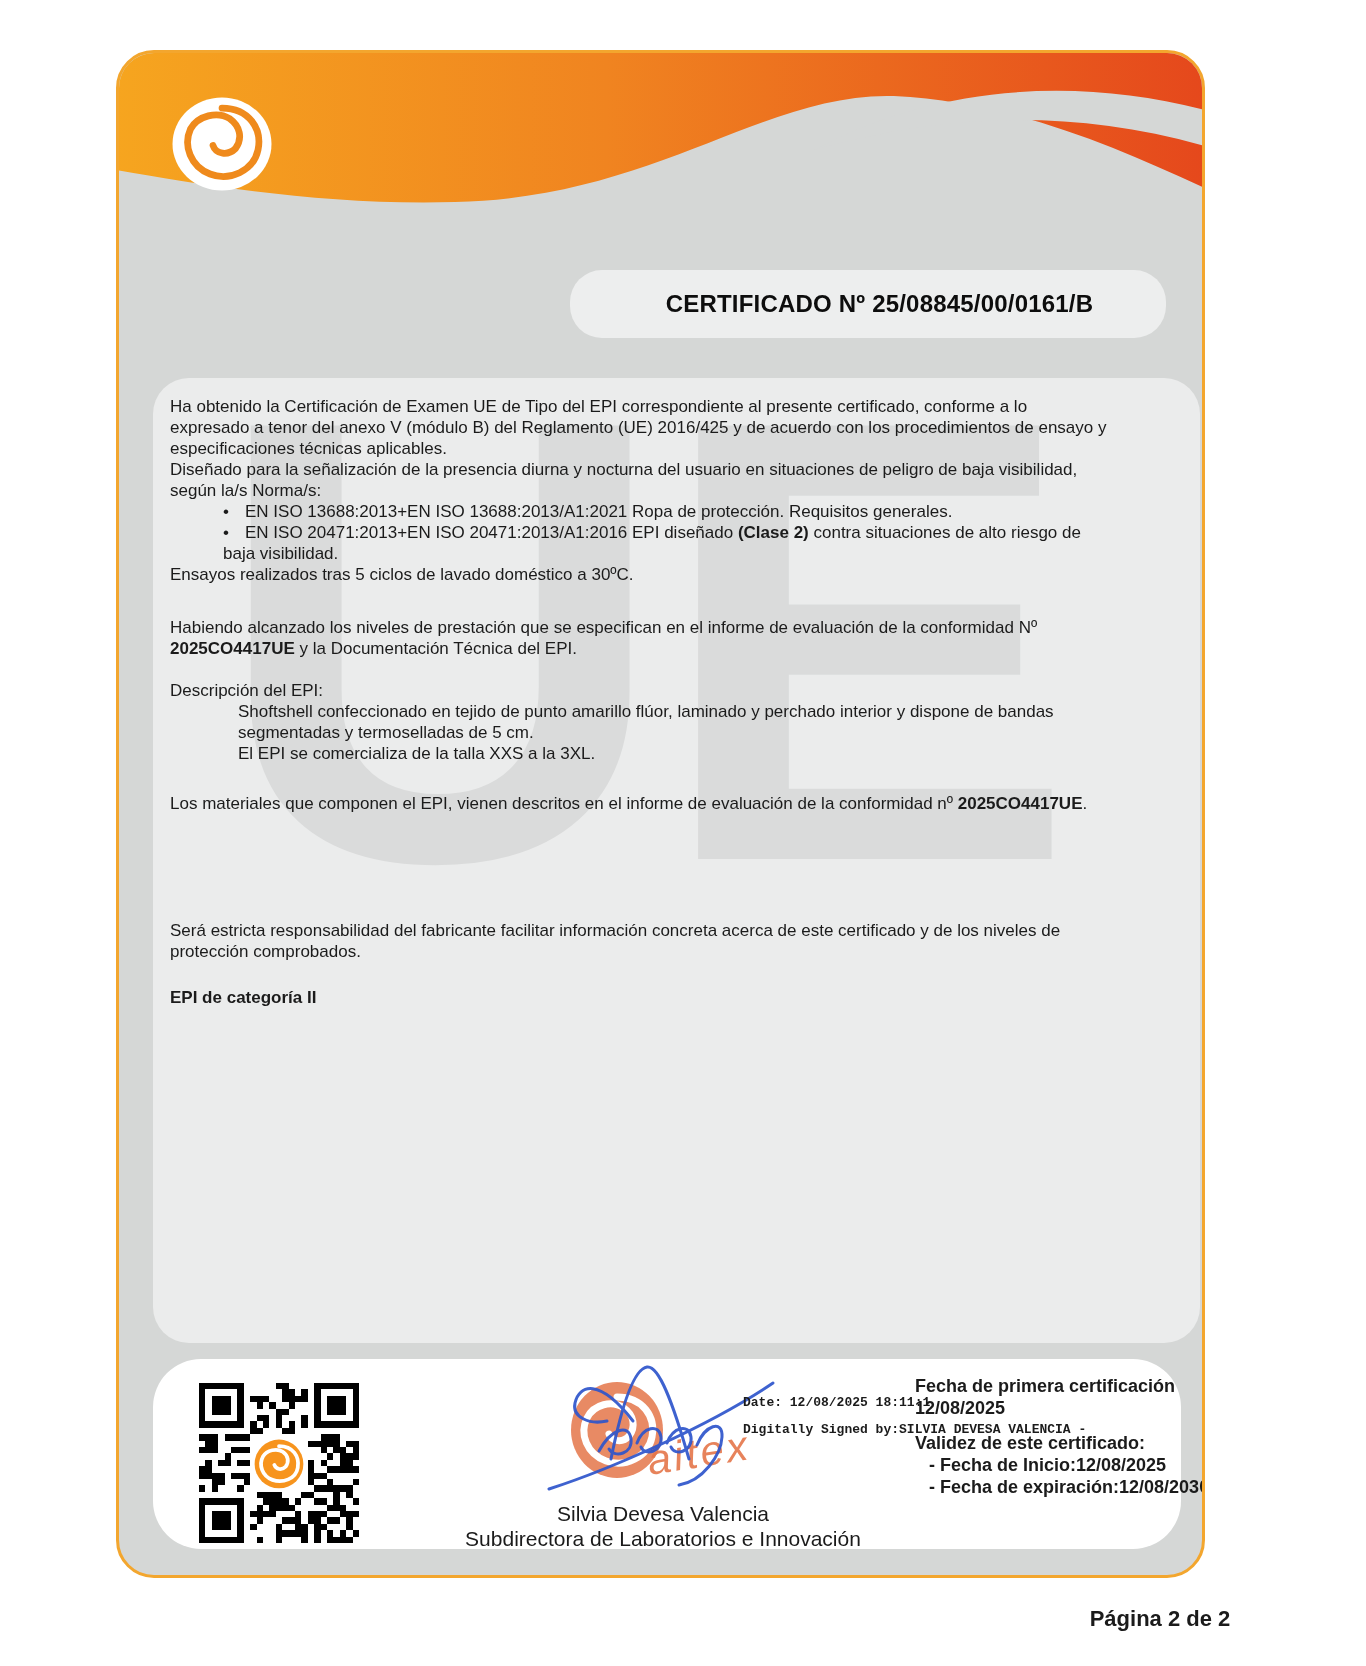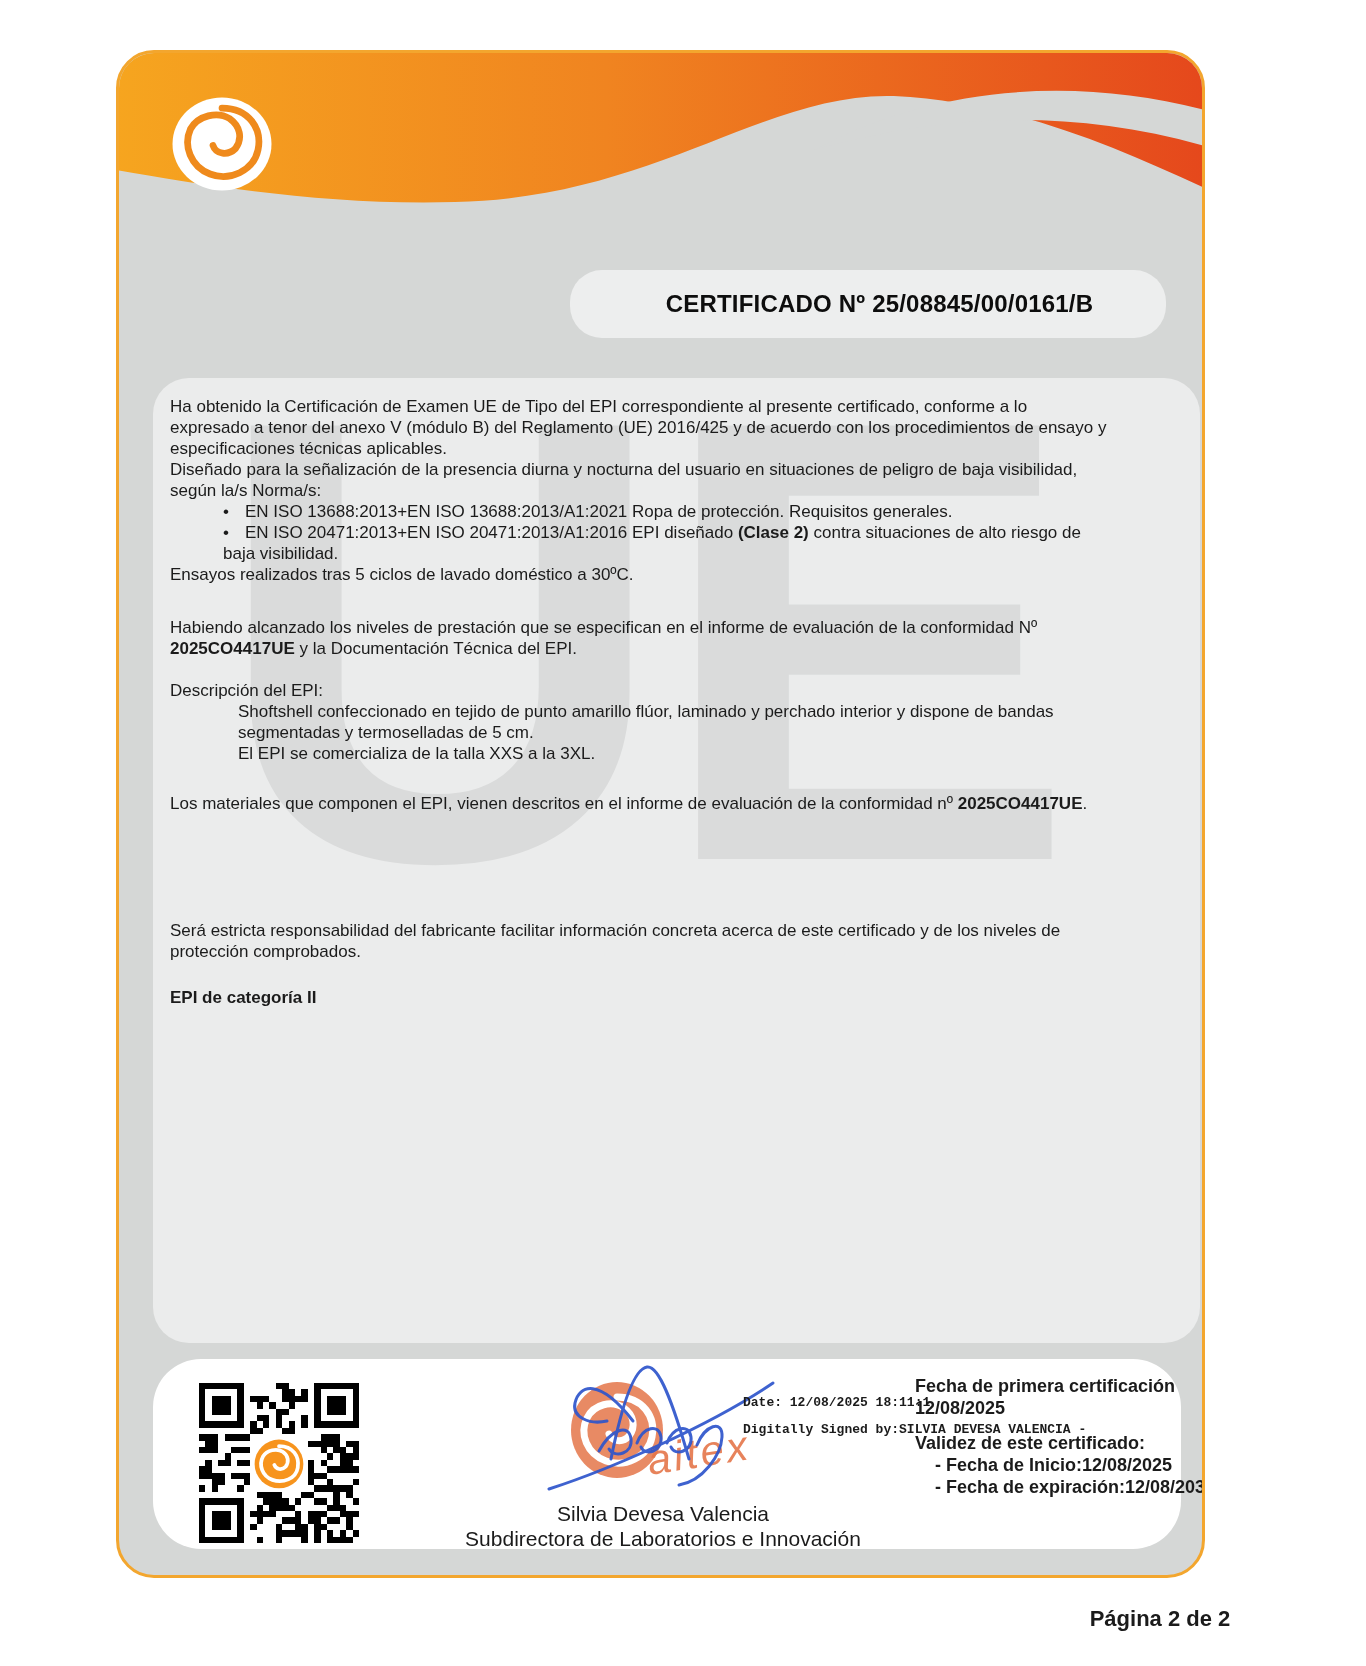--- a/index.html
+++ b/index.html
@@ -28,21 +28,21 @@
   .qr{position:absolute;left:46px;top:24px;width:160px;height:160px;}
   .qr-logo{position:absolute;left:96px;top:74px;width:60px;height:60px;}
   .stamp-spiral{position:absolute;left:412px;top:16px;width:104px;height:108px;opacity:.85;}
   .stamp-text{position:absolute;left:494px;top:70px;font-size:42px;font-style:italic;
               color:#e5764a;letter-spacing:3px;transform:rotate(-9deg);opacity:.9;}
   .signature{position:absolute;left:388px;top:0px;width:238px;height:142px;}
   .digsig{position:absolute;left:590px;top:30px;font-family:"Liberation Mono","DejaVu Sans Mono",monospace;
           font-size:13px;font-weight:bold;line-height:27px;white-space:nowrap;}
   .certdates{position:absolute;left:762px;top:16px;font-size:18px;font-weight:bold;line-height:22px;white-space:nowrap;}
   .certdates .gap{margin-top:13px;}
-  .certdates .ind{margin-left:20px;}
+  .certdates .ind{margin-left:14px;}
   .signer-name{position:absolute;left:330px;top:143px;width:360px;text-align:center;font-size:21px;}
   .signer-title{position:absolute;left:250px;top:168px;width:520px;text-align:center;font-size:21px;}
   .page-num{position:absolute;left:1060px;top:1606px;width:200px;text-align:center;
             font-size:22px;font-weight:bold;}
 </style>
 </head>
 <body>
 
 <div class="page">
   <div class="card">

